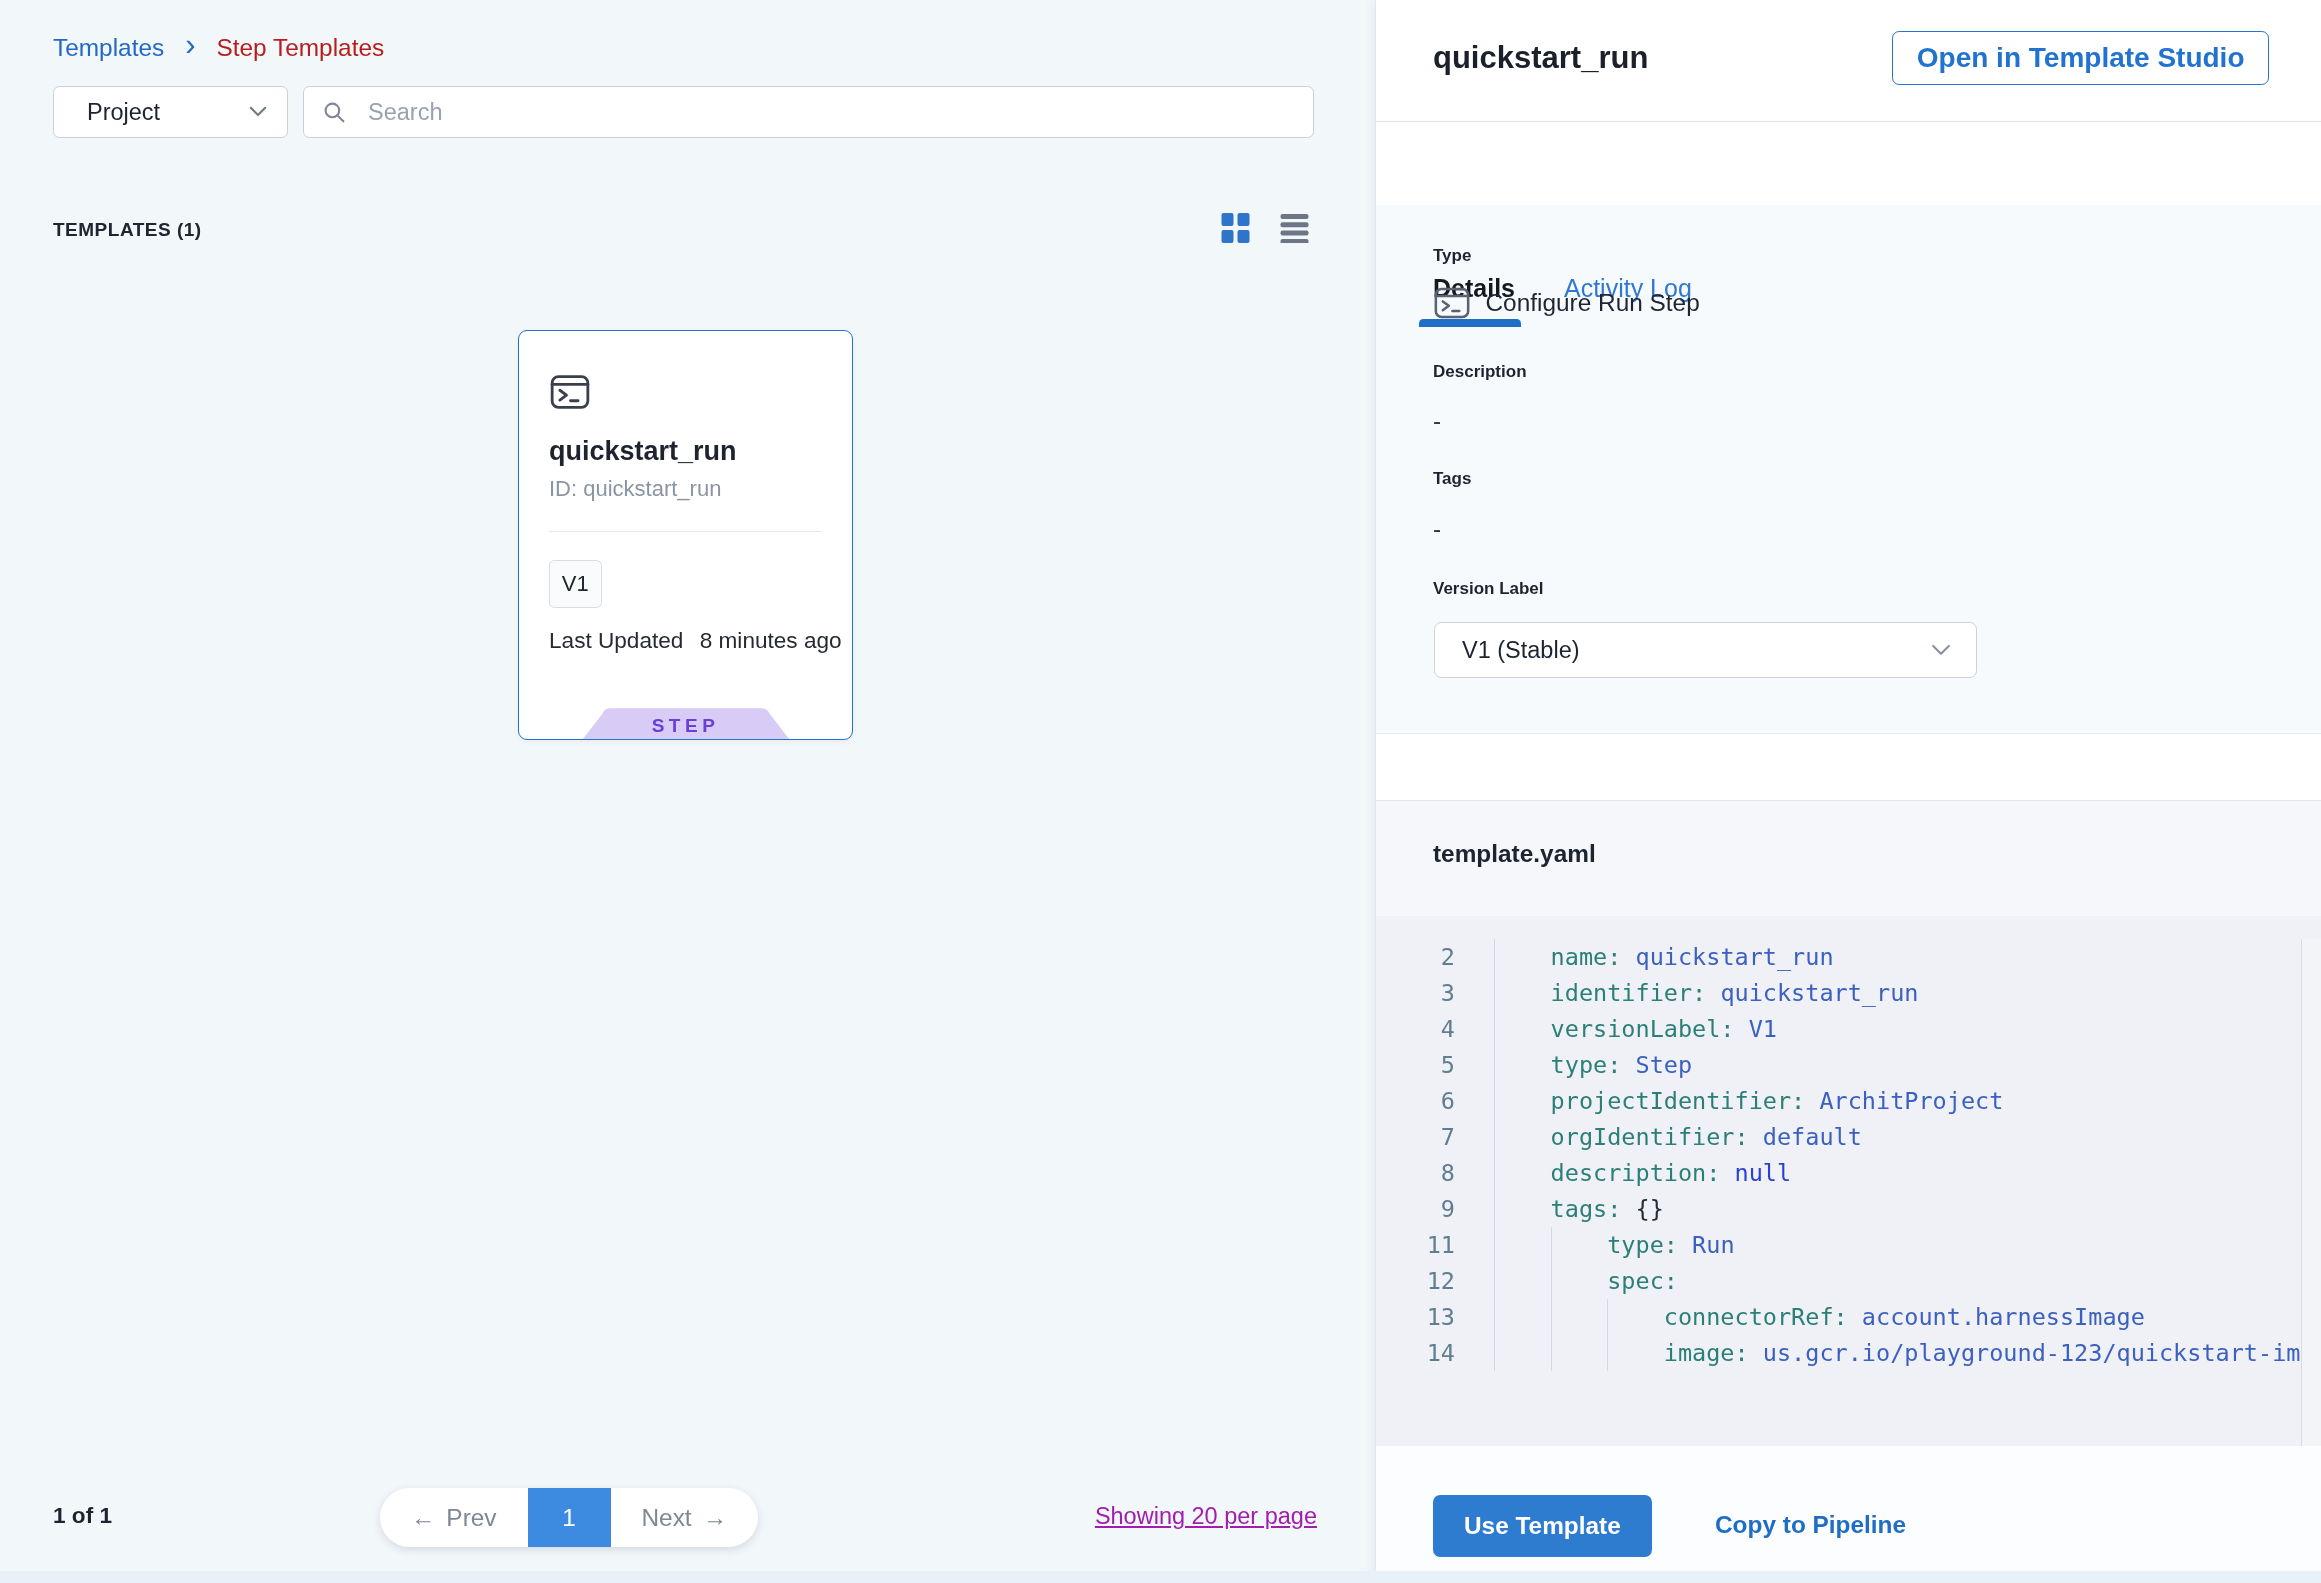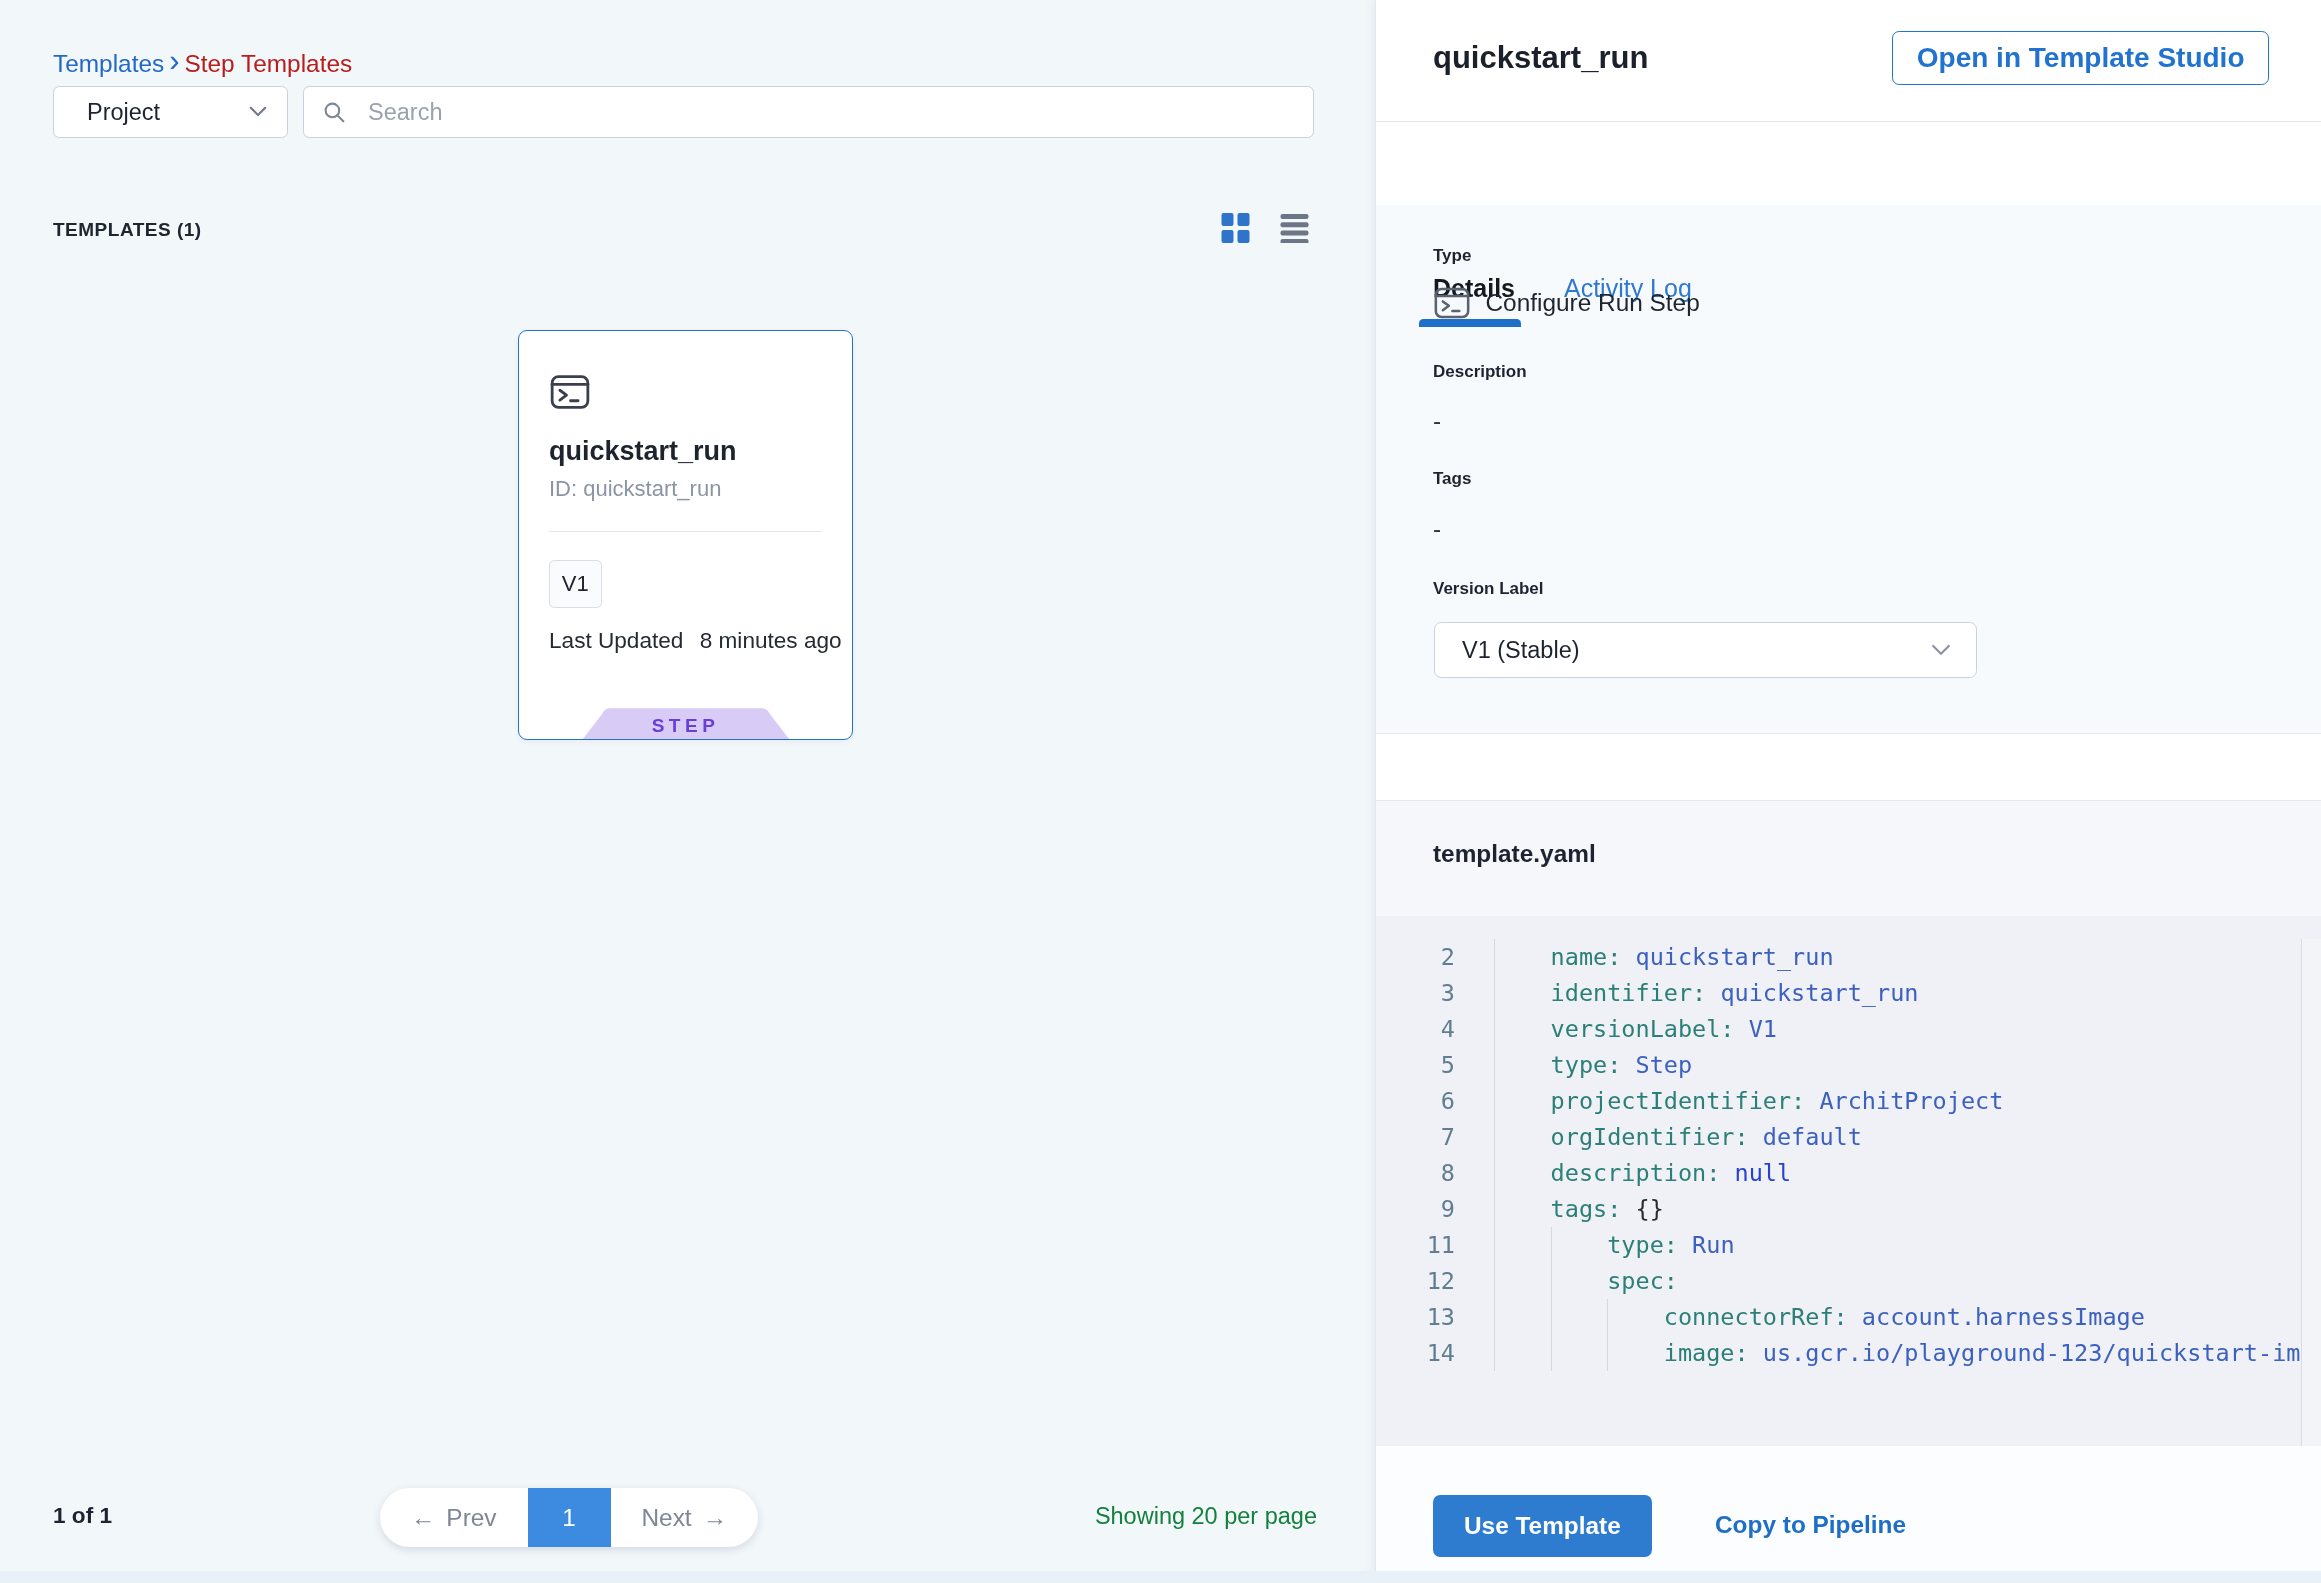--- a/index.html
+++ b/index.html
@@ -3,21 +3,21 @@
 <meta charset="utf-8">
 <style>
   * { margin:0; padding:0; box-sizing:border-box; }
   html,body { width:2321px; height:1583px; overflow:hidden;
               font-family:"Liberation Sans", sans-serif; background:#f2f7fa; }
   .abs { position:absolute; }
 
   
   #left-panel { position:absolute; left:0; top:0; width:1375px; height:1583px; background:#f2f7fa; }
 
-  .breadcrumb { left:53px; top:50px; font-size:24.4px; display:flex; align-items:center; gap:5px; }
+  .breadcrumb { left:53px; top:34px; font-size:24.4px; display:flex; align-items:center; gap:21px; }
   .crumb-link { color:#2368c5; cursor:pointer; }
   .crumb-sep  { color:#2368c5; font-size:31px; line-height:24.4px; transform:translateY(-2.7px); }
   .crumb-cur  { color:#b91c1c; }
 
   .scope-select { left:53px; top:86px; width:235px; height:52px; background:#fff;
     border:0.9px solid #c8d1db; border-radius:6.3px; display:flex; align-items:center;
     padding:0 20px 0 33px; font-size:23.5px; color:#1d2330; cursor:pointer; }
   .scope-select .grow { flex:1; }
 
   .searchbox { left:303px; top:86px; width:1011px; height:52px; background:#fff;
@@ -46,21 +46,21 @@
     font-weight:bold; letter-spacing:4.5px; color:#6b3fd6; }
 
   
   .page-summary { left:53px; top:1503px; font-size:22.6px; font-weight:600; color:#1d2330; }
   .pager { left:380px; top:1488px; width:378px; height:59px; background:#fff; border-radius:30px;
     box-shadow:0 2.7px 9px rgba(20,40,70,.14); display:flex; overflow:hidden; align-items:stretch; }
   .pager-btn { flex:1; display:flex; align-items:center; justify-content:center; gap:11px;
     font-size:24.4px; color:#7e8795; cursor:pointer; }
   .pager-page { width:83px; background:#3d8be0; color:#fff; display:flex; align-items:center;
     justify-content:center; font-size:24.4px; cursor:pointer; }
-  .page-size { left:1063px; top:1503px; width:254px; text-align:right; font-size:23.5px; color:#15803d; }
+  .page-size { left:1063px; top:1503px; width:254px; text-align:right; font-size:23.5px; color:#a21caf;text-decoration:underline; }
 
   
   #right-panel { position:absolute; left:1375px; top:0; width:946px; height:1583px;
     background:#f7fafc; border-left:0.9px solid #e3e8ee; box-shadow:-2.7px 0 9px rgba(40,60,80,.07); }
 
   .rp-header { left:0; top:0; width:946px; height:122px; background:#fff; border-bottom:0.9px solid #e2e5ee; }
   .rp-title { left:57px; top:40px; font-size:31px; font-weight:600; color:#1b212b; }
   .studio-btn { right:53px; top:31px; height:54px; padding:0 23.5px; border:1.8px solid #2273cf;
     border-radius:7.2px; color:#2273cf; font-size:28px; font-weight:600; background:#fff;
     display:flex; align-items:center; cursor:pointer; }

